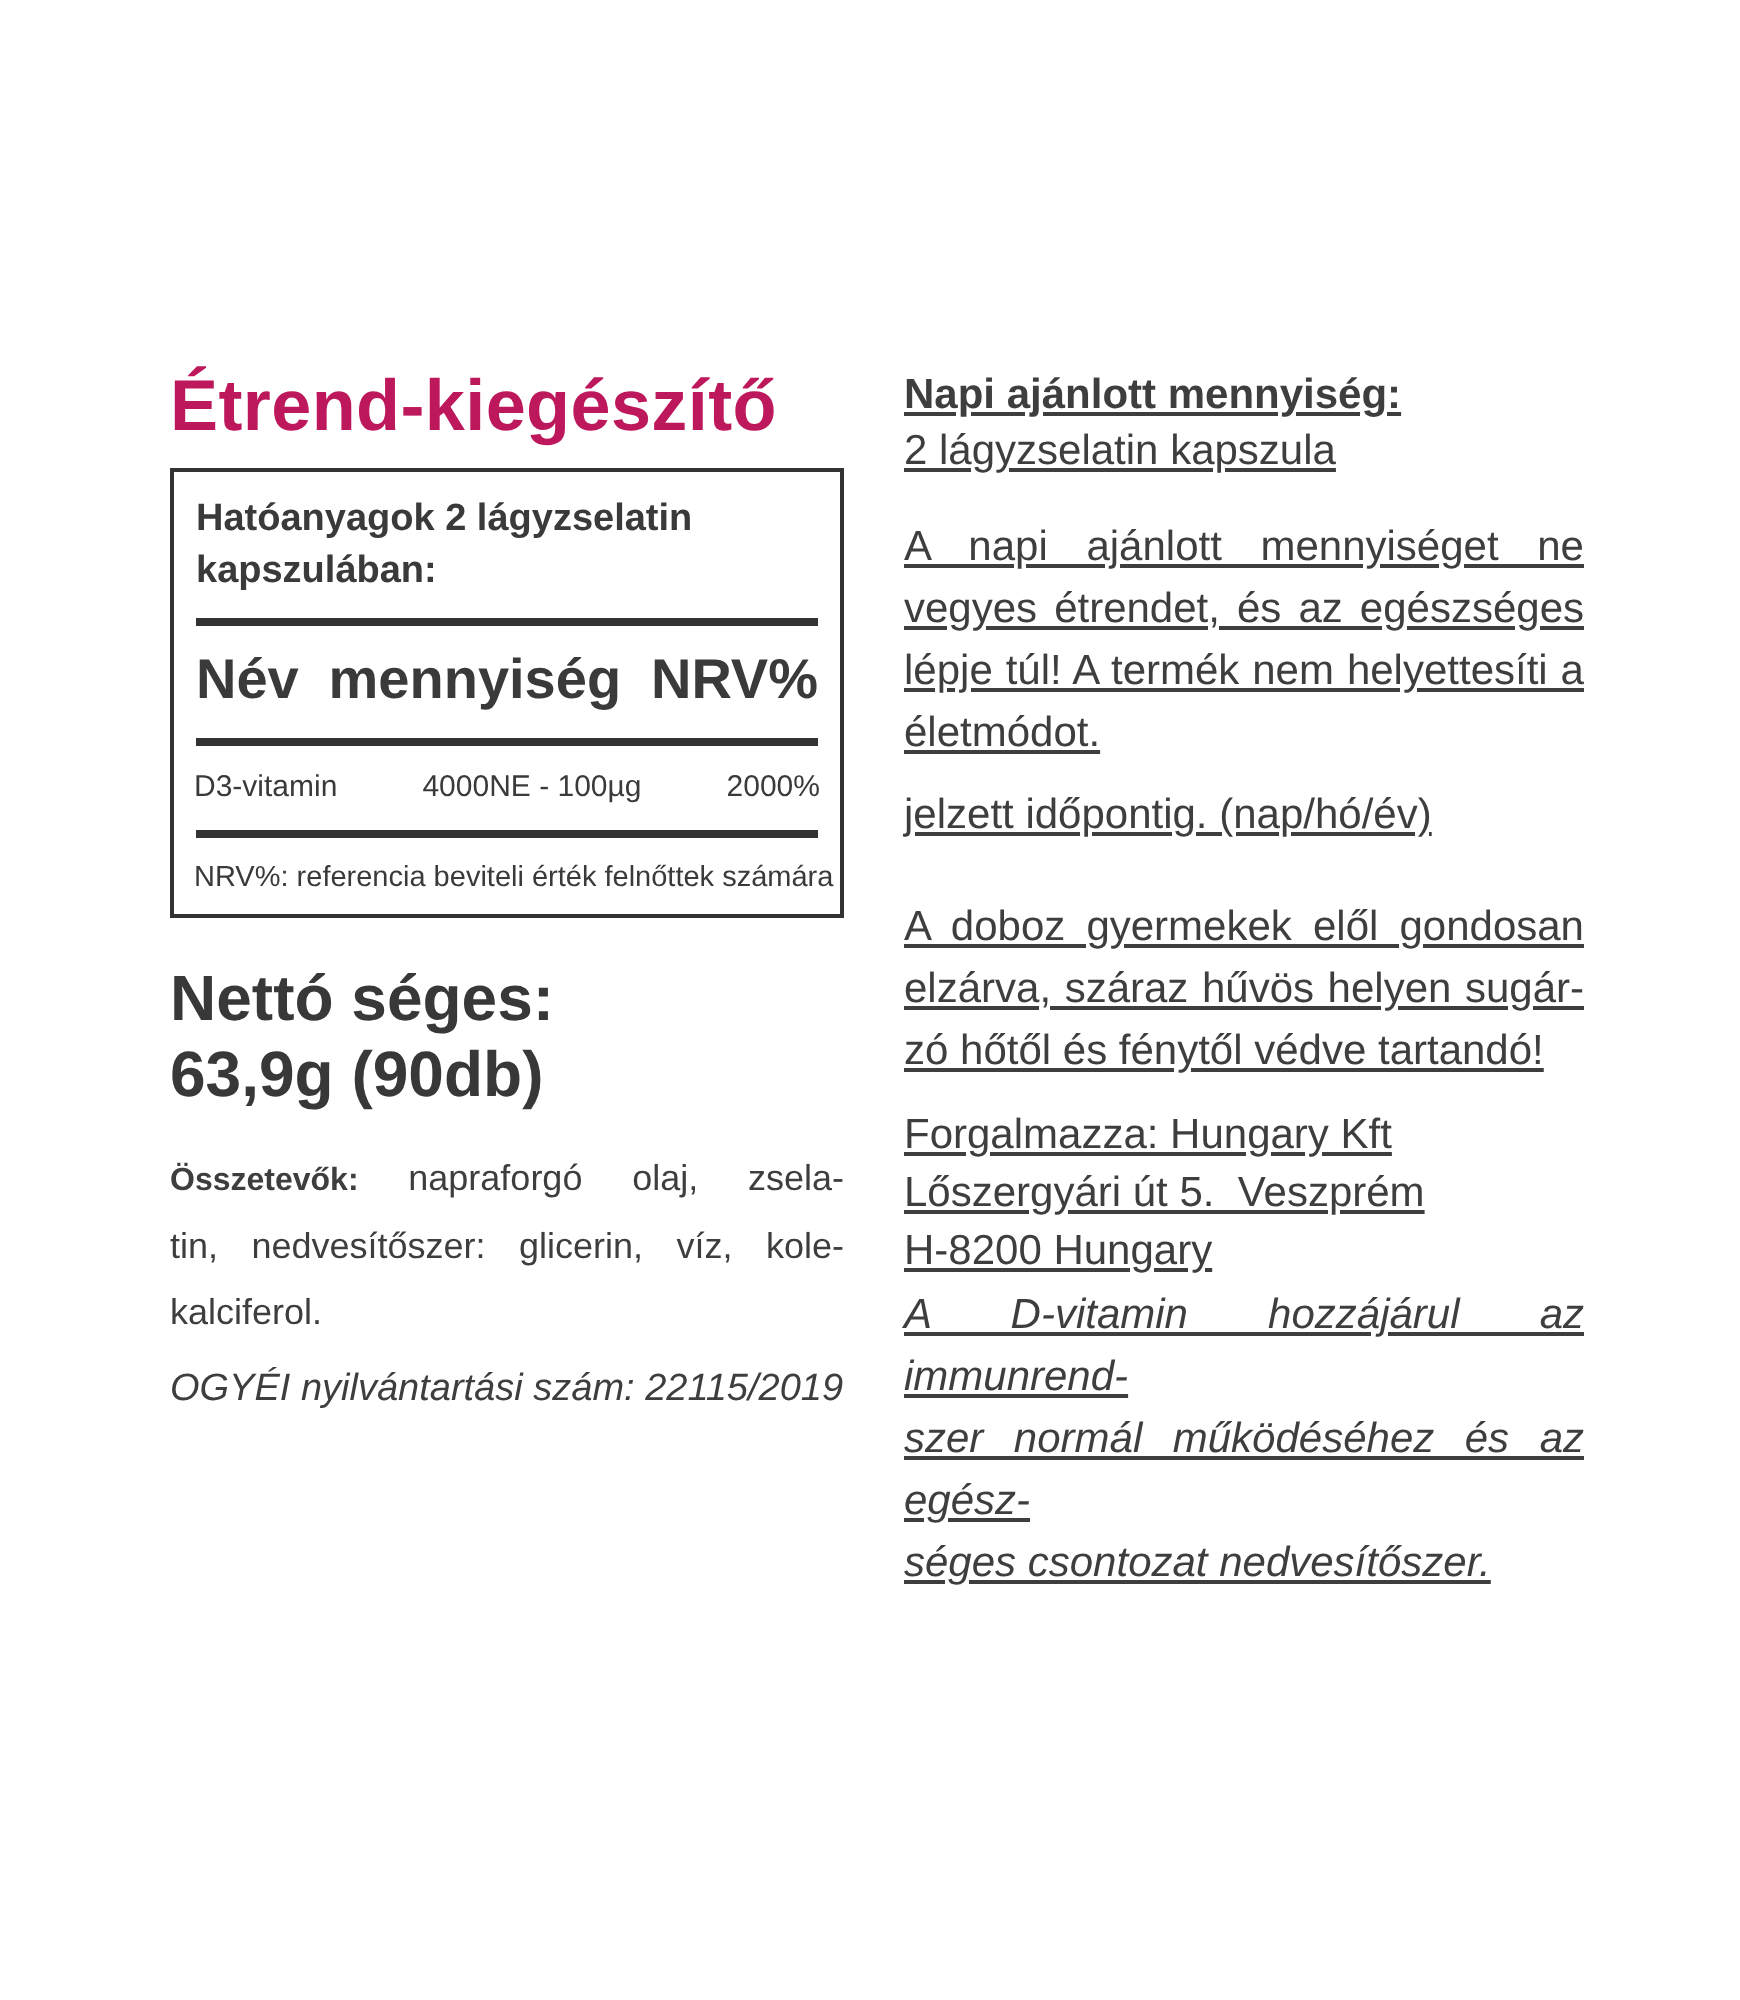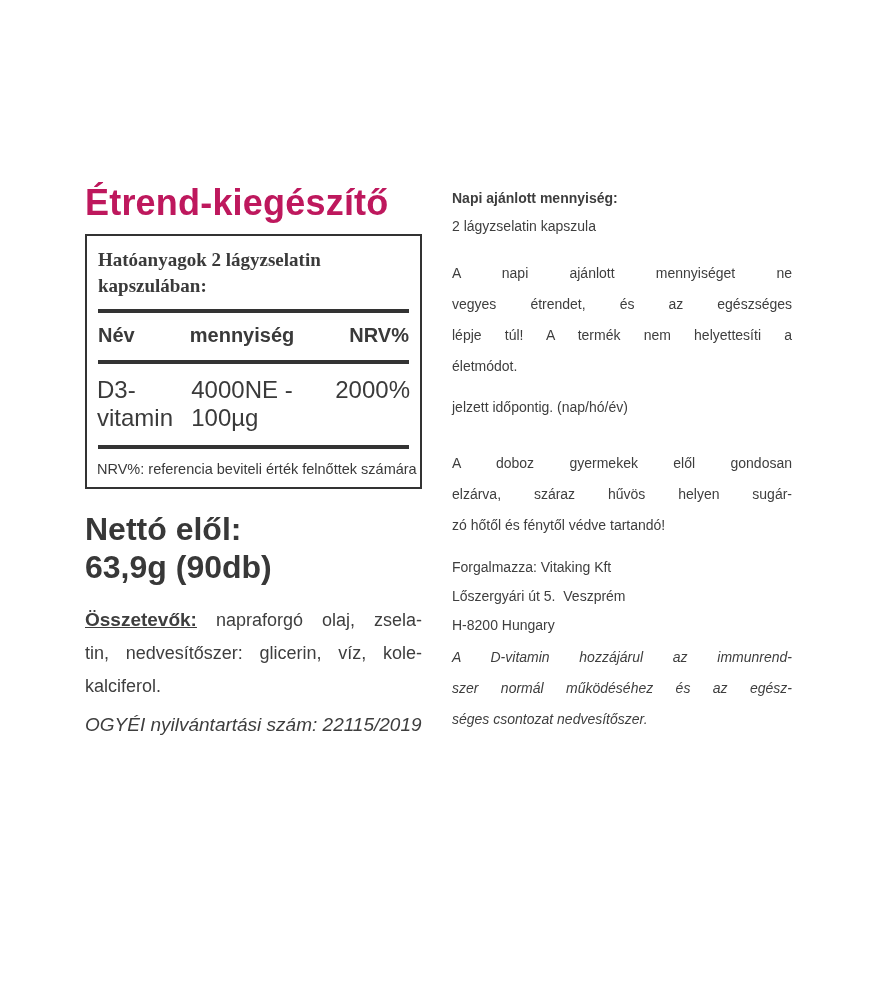--- a/index.html
+++ b/index.html
@@ -12,35 +12,35 @@
     overflow: hidden;
   }
   .col { position: absolute; }
   .left-col  { left: 85px;  top: 178px; width: 337px; }
   .right-col { left: 452px; top: 184px; width: 340px; }
 
   
   .title { font-size: 36px; font-weight: bold; line-height: 50px; color: #be185d; margin: 0 0 6px 0; letter-spacing: 0.2px; }
 
   .tbl { border: 2px solid #333333; padding: 11px 10px 9px 10px; margin-bottom: 21px; color: #3a3a3a; }
-  .tbl-title { font-weight: bold; font-size: 19px; line-height: 26px; padding: 0 1px; font-family: Liberation Serif, serif; }
+  .tbl-title { font-weight: bold; font-size: 19px; line-height: 26px; padding: 0 1px; }
   .sep { height: 4px; background: #333333; border: 0; margin: 10px 1px; }
-  .tbl-cols { display: flex; justify-content: space-between; align-items: baseline; font-weight: bold; font-size: 20px; padding: 1px 1px 3px 1px; }
-  .tbl-row  { display: flex; justify-content: space-between; align-items: baseline; font-size: 24px; padding: 2px 0 3px 0; }
+  .tbl-cols { display: flex; justify-content: space-between; align-items: baseline; font-weight: bold; font-size: 28px; padding: 1px 1px 3px 1px; }
+  .tbl-row  { display: flex; justify-content: space-between; align-items: baseline; font-size: 15px; padding: 2px 0 3px 0; }
   .tbl-note { font-size: 14.5px; padding: 2px 0 1px 0; white-space: nowrap; }
 
   .net { font-size: 32px; font-weight: bold; line-height: 38px; color: #383838; margin-bottom: 17px; }
 
   .ingredients { font-size: 18px; line-height: 33px; margin-bottom: 9px; }
-  .ingredients b { font-size: 19px; text-decoration: underline; }
+  .ingredients b { font-size: 16px; }
 
   .registration { font-size: 19px; font-style: italic; line-height: 26px; }
 
   
-  .body-text { font-size: 14px; line-height: 31px; }
+  .body-text { font-size: 21px; line-height: 31px; text-decoration: underline; }
   .jline { text-align: justify; text-align-last: justify; }
   .nline { text-align: left; }
   .bold  { font-weight: bold; }
   .daily { line-height: 28px; margin-bottom: 18px; }
   .para1 { margin-bottom: 10px; }
   .para2 { margin-bottom: 10px; }
   .para3 { margin-bottom: 12px; margin-top: 25px; }
   .distributor { line-height: 29px; margin-bottom: 2px; }
   .distributor .pre { white-space: pre-wrap; }
   .claim { font-style: italic; }
@@ -66,21 +66,21 @@
     <div class="tbl-row">
       <span>D3-vitamin</span>
       <span>4000NE - 100µg</span>
       <span>2000%</span>
     </div>
     <div class="sep"></div>
     <div class="tbl-note">NRV%: referencia beviteli érték felnőttek számára</div>
   </div>
 
   <div class="net">
-    <div>Nettó elől:</div>
+    <div>Nettó séges:</div>
     <div>63,9g (90db)</div>
   </div>
 
   <div class="ingredients">
     <div class="jline"><b>Összetevők:</b><span> napraforgó olaj, zsela-</span></div>
     <div class="jline">tin, nedvesítőszer: glicerin, víz, kole-</div>
     <div class="nline">kalciferol.</div>
   </div>
 
   <div class="registration">OGYÉI nyilvántartási szám: 22115/2019</div>
@@ -105,21 +105,21 @@
     <div class="nline">jelzett időpontig. (nap/hó/év)</div>
   </div>
 
   <div class="para3">
     <div class="jline">A doboz gyermekek elől gondosan</div>
     <div class="jline">elzárva, száraz hűvös helyen sugár-</div>
     <div class="nline">zó hőtől és fénytől védve tartandó!</div>
   </div>
 
   <div class="distributor">
-    <div>Forgalmazza: Vitaking Kft</div>
+    <div>Forgalmazza: Hungary Kft</div>
     <div class="pre">Lőszergyári út 5.  Veszprém</div>
     <div>H-8200 Hungary</div>
   </div>
 
   <div class="claim">
     <div class="jline">A D-vitamin hozzájárul az immunrend-</div>
     <div class="jline">szer normál működéséhez és az egész-</div>
     <div class="nline">séges csontozat nedvesítőszer.</div>
   </div>
 

